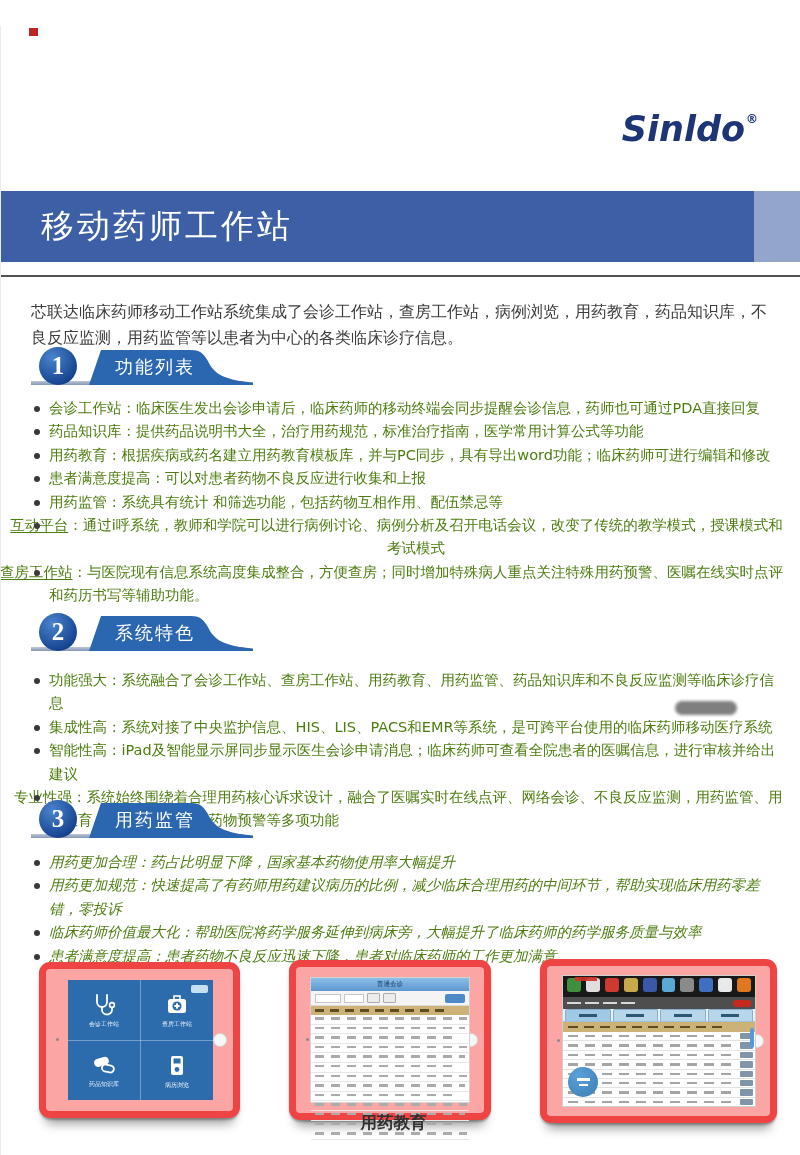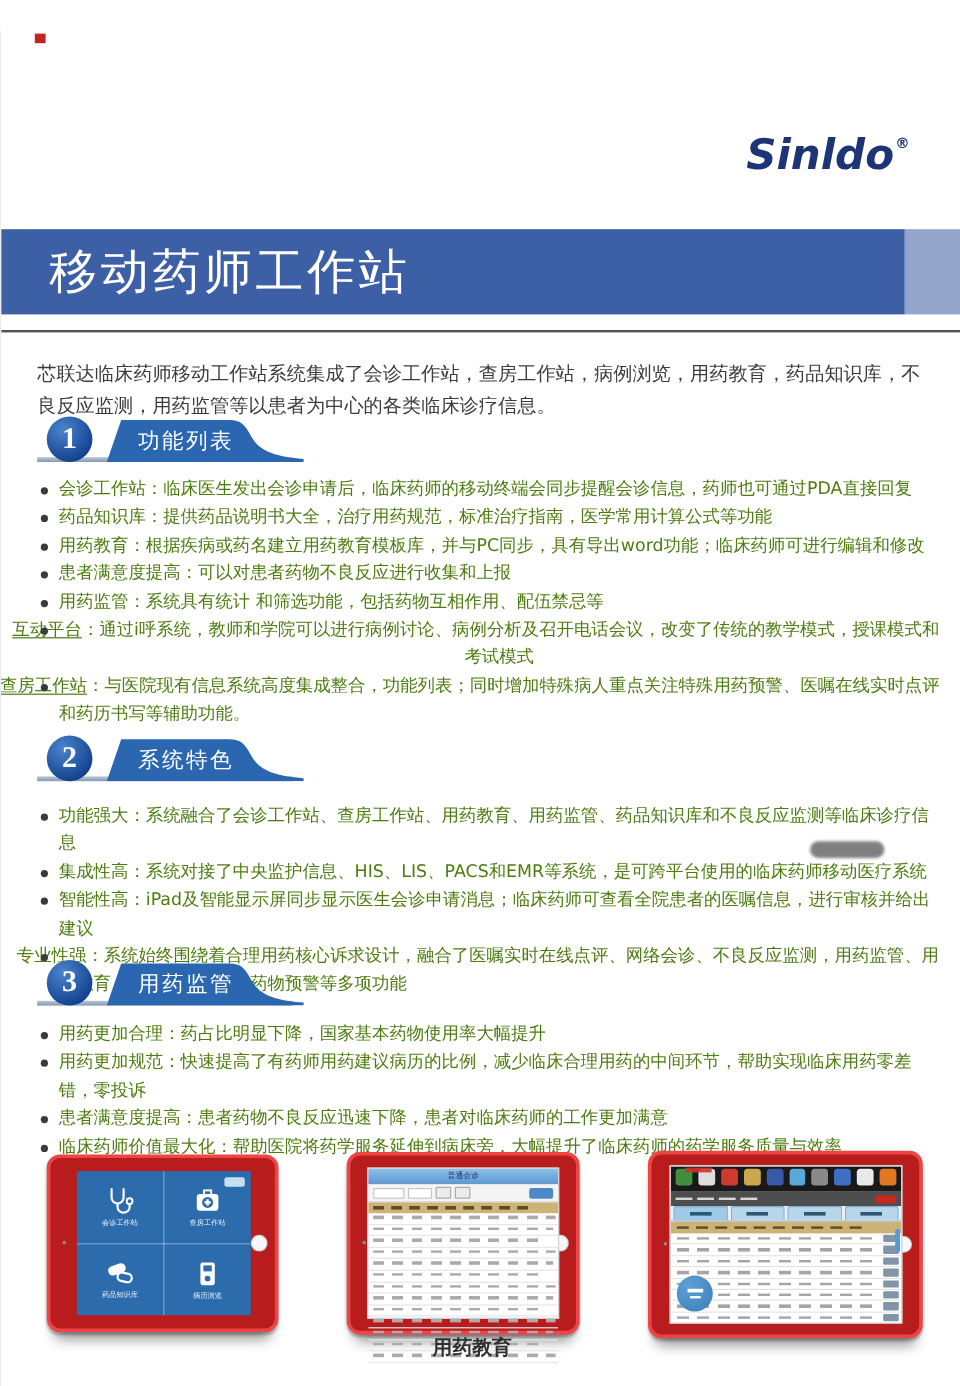--- a/index.html
+++ b/index.html
@@ -7,51 +7,51 @@
         font-family:"DejaVu Sans","Liberation Sans",sans-serif;border-left:1px solid #ececec;box-sizing:border-box;margin-top:26px;}
   
   .red-mark{position:absolute;left:28px;top:2px;width:9px;height:8px;background:#c2251f;}
   .logo{position:absolute;right:42px;top:74px;font-size:35px;font-weight:bold;font-style:italic;
         color:#1d3576;letter-spacing:0px;line-height:38px;}
   .logo sup{font-size:12px;font-style:normal;vertical-align:18px;margin-left:1px;}
   
   .band{position:absolute;left:0;top:165px;width:753px;height:71px;background:#3d5fa6;
         display:flex;align-items:center;}
   .band-light{position:absolute;left:753px;top:165px;width:47px;height:71px;background:#93a5cb;}
-  .band-title{color:#fff;font-size:40px;letter-spacing:3px;padding-left:40px;font-weight:500;}
+  .band-title{color:#fff;font-size:33px;letter-spacing:3px;padding-left:40px;font-weight:500;}
   .rule{position:absolute;left:0;top:249px;width:800px;height:2px;background:#505254;}
   
   .intro{position:absolute;left:30px;top:257px;width:748px;font-size:16px;line-height:26px;color:#3c3c3c;}
   
   .section{position:absolute;left:30px;width:752px;}
   .s1{top:323px;} .s2{top:589px;} .s3{top:776px;}
   .sec-header{position:relative;height:40px;}
   .sec-line{position:absolute;left:0;top:32px;width:213px;height:4px;
             background:linear-gradient(#b9c6d6,#8598b2);z-index:0;}
   .sec-ribbon{position:absolute;left:54px;top:0;width:170px;height:36px;z-index:1;}
   .sec-ribbon-label{position:absolute;left:76px;top:6px;width:96px;text-align:center;z-index:2;
                     color:#fff;font-size:18px;letter-spacing:2px;}
   .sec-num{position:absolute;left:8px;top:-2px;width:38px;height:38px;border-radius:50%;z-index:3;
            background:radial-gradient(circle at 35% 28%, #4a84cc, #123f8c 78%);
            color:#fff;font-size:25px;font-weight:bold;line-height:38px;text-align:center;
            font-family:"Liberation Serif","DejaVu Serif",serif;}
   
   ul.bullets{list-style:none;margin:0;padding:0;width:752px;}
-  .s1 ul.bullets{margin-top:8px;} .s2 ul.bullets{margin-top:14px;} .s3 ul.bullets{margin-top:9px;}
+  .s1 ul.bullets{margin-top:8px;} .s2 ul.bullets{margin-top:14px;} .s3 ul.bullets{margin-top:9px;font-style:italic;}
   ul.bullets li{position:relative;padding-left:18px;font-size:14.5px;line-height:23.4px;color:#4d7c0f;}
   ul.bullets li::before{content:"";position:absolute;left:3px;top:9px;width:6px;height:6px;
                         border-radius:50%;background:#3a3a3a;}
   li.hang-a{padding-left:57px;text-indent:-39px;text-align:center;}
   li.hang-b{padding-left:67px;text-indent:-49px;}
   li.hang-c{padding-left:53px;text-indent:-35px;}
   .term-u{text-decoration:underline;text-underline-offset:2px;}
   .smudge{position:absolute;left:674px;top:675px;width:62px;height:14px;background:#4a4a4a;
           border-radius:7px;filter:blur(1.5px);opacity:.7;}
   
-  .tablet{position:absolute;background:#b91c1c;border:3px solid #ef4444;border-radius:11px;
+  .tablet{position:absolute;background:#fca5a5;border:7px solid #ef4444;border-radius:11px;
           box-shadow:0 2px 2px rgba(0,0,0,.25),0 12px 11px -7px rgba(0,0,0,.42);}
   .cam-dot{position:absolute;left:10px;width:3px;height:3px;border-radius:50%;background:#8a8a8a;}
   .home-btn{position:absolute;right:6px;width:12px;height:12px;border-radius:50%;
             background:#f7f7f7;border:1px solid #d5d5d5;}
   
   .t1{left:38px;top:936px;width:187px;height:142px;}
   .t1 .cam-dot{top:69px;} .t1 .home-btn{top:64px;}
   .t1-screen{position:absolute;left:22px;top:11px;width:145px;height:120px;background:#2c6cac;}
   .t1-div-v{position:absolute;left:72px;top:0;width:1px;height:120px;background:rgba(255,255,255,.35);}
   .t1-div-h{position:absolute;left:0;top:60px;width:145px;height:1px;background:rgba(255,255,255,.35);}
@@ -149,21 +149,21 @@
       <span class="sec-ribbon-label">功能列表</span>
       <div class="sec-num">1</div>
     </div>
     <ul class="bullets">
       <li><span class="term">会诊工作站</span><span>：临床医生发出会诊申请后，临床药师的移动终端会同步提醒会诊信息，药师也可通过PDA直接回复</span></li>
       <li><span class="term">药品知识库</span><span>：提供药品说明书大全，治疗用药规范，标准治疗指南，医学常用计算公式等功能</span></li>
       <li><span class="term">用药教育</span><span>：根据疾病或药名建立用药教育模板库，并与PC同步，具有导出word功能；临床药师可进行编辑和修改</span></li>
       <li><span class="term">患者满意度提高</span><span>：可以对患者药物不良反应进行收集和上报</span></li>
       <li><span class="term">用药监管</span><span>：系统具有统计 和筛选功能，包括药物互相作用、配伍禁忌等</span></li>
       <li class="hang-a"><span class="term term-u">互动平台</span><span>：通过i呼系统，教师和学院可以进行病例讨论、病例分析及召开电话会议，改变了传统的教学模式，授课模式和考试模式</span></li>
-      <li class="hang-b"><span class="term term-u">查房工作站</span><span>：与医院现有信息系统高度集成整合，功能列表；同时增加特殊病人重点关注特殊用药预警、医嘱在线实时点评和药历书写等辅助功能。</span></li>
+      <li class="hang-b"><span class="term term-u">查房工作站</span><span>：与医院现有信息系统高度集成整合，方便查房；同时增加特殊病人重点关注特殊用药预警、医嘱在线实时点评和药历书写等辅助功能。</span></li>
     </ul>
   </div>
 
   <div class="section s2">
     <div class="sec-header">
       <div class="sec-line"></div>
       <svg class="sec-ribbon" viewBox="0 0 170 36">
         <path d="M16 1 L106 1 C116 1 119 5 124 14 C130 26 142 31.5 168 33.5 L168 36 L4 36 Z" fill="#2b67b1"></path>
       </svg>
       <span class="sec-ribbon-label">系统特色</span>
@@ -183,22 +183,22 @@
       <div class="sec-line"></div>
       <svg class="sec-ribbon" viewBox="0 0 170 36">
         <path d="M16 1 L106 1 C116 1 119 5 124 14 C130 26 142 31.5 168 33.5 L168 36 L4 36 Z" fill="#2b67b1"></path>
       </svg>
       <span class="sec-ribbon-label">用药监管</span>
       <div class="sec-num">3</div>
     </div>
     <ul class="bullets">
       <li><span class="term">用药更加合理</span><span>：药占比明显下降，国家基本药物使用率大幅提升</span></li>
       <li><span class="term">用药更加规范</span><span>：快速提高了有药师用药建议病历的比例，减少临床合理用药的中间环节，帮助实现临床用药零差错，零投诉</span></li>
+      <li><span class="term">临床药师价值最大化</span><span>：帮助医院将药学服务延伸到病床旁，大幅提升了临床药师的药学服务质量与效率</span></li>
       <li><span class="term">患者满意度提高</span><span>：患者药物不良反应迅速下降，患者对临床药师的工作更加满意</span></li>
-      <li><span class="term">临床药师价值最大化</span><span>：帮助医院将药学服务延伸到病床旁，大幅提升了临床药师的药学服务质量与效率</span></li>
     </ul>
   </div>
 
   <div class="tablet t1">
     <div class="cam-dot"></div>
     <div class="home-btn"></div>
     <div class="t1-screen">
       <div class="t1-div-v"></div>
       <div class="t1-div-h"></div>
       <div class="t1-corner-btn"></div>

